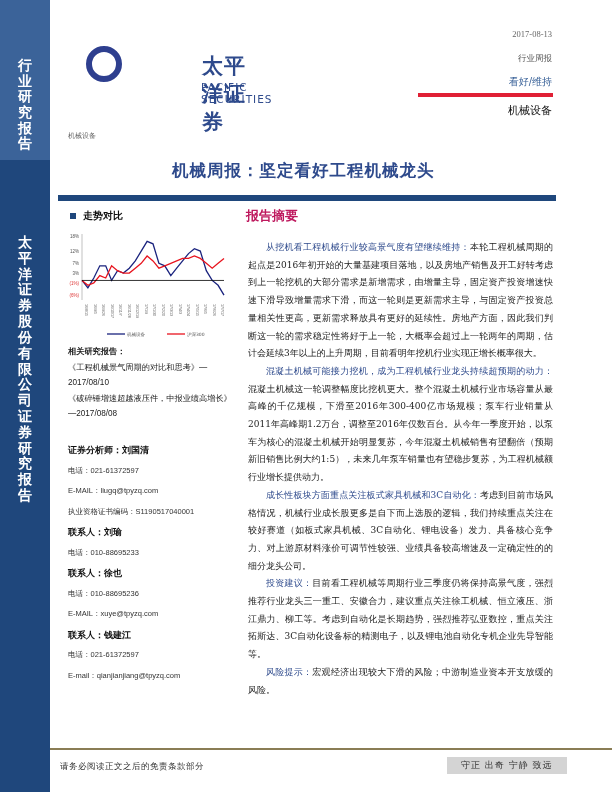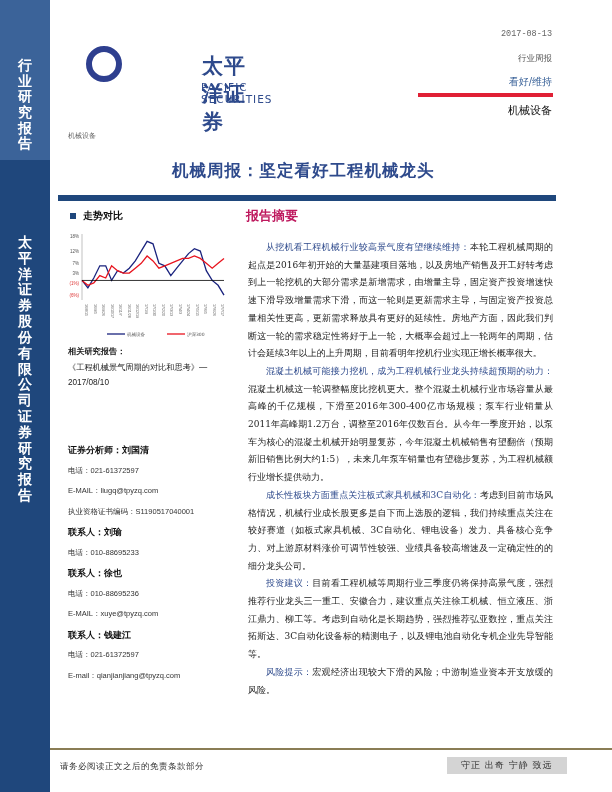--- a/index.html
+++ b/index.html
@@ -12,21 +12,21 @@
   .vtext span { display: block; }
   .vt1 { top: 58px; font-size: 14px; }
   .vt2 { top: 235px; font-size: 14px; line-height: 1.13; }
 
   .logo { position: absolute; left: 64px; top: 12px; width: 200px; height: 90px; }
   .logo-cn { position: absolute; left: 138px; top: 40px; font-family: "DejaVu Sans", sans-serif; font-weight: bold; font-size: 21px; color: #2e4a8c; letter-spacing: 1px; }
   .logo-en { position: absolute; left: 137px; top: 69px; font-family: "DejaVu Sans", sans-serif; font-size: 10.5px; color: #2e4a8c; letter-spacing: 1px; }
 
   .breadcrumb { position: absolute; left: 68px; top: 131px; font-family: "DejaVu Sans", sans-serif; font-size: 7px; color: #666; }
 
-  .meta-date { position: absolute; right: 60px; top: 29px; font-family: Liberation Mono, monospace; font-size: 8.5px; color: #666; margin-left: 12px; }
+  .meta-date { position: absolute; right: 60px; top: 29px; font-family: Liberation Serif, serif; font-size: 8.5px; color: #666; margin-left: 12px; }
   .meta-type { position: absolute; right: 60px; top: 53px; font-family: "DejaVu Sans", sans-serif; font-size: 8.5px; color: #555; }
   .meta-rating { position: absolute; right: 60px; top: 75px; font-family: "DejaVu Sans", sans-serif; font-size: 10px; color: #3b6399; }
   .red-rule { position: absolute; left: 418px; top: 93px; width: 135px; height: 4px; background: #e02035; }
   .meta-sector { position: absolute; right: 60px; top: 103px; font-family: "DejaVu Sans", sans-serif; font-size: 11px; color: #111; }
 
   .main-title { position: absolute; left: 172px; top: 160px; font-size: 16.5px; font-weight: bold; color: #2e4a8c; letter-spacing: 1px; }
   .title-bar { position: absolute; left: 58px; top: 195px; width: 498px; height: 6px; background: #1f477c; }
 
   .trend-head { position: absolute; left: 70px; top: 209px; font-size: 10px; font-weight: bold; color: #111; display: flex; align-items: center; gap: 7px; }
   .sq { width: 6px; height: 6px; background: #1f477c; display: inline-block; }
@@ -139,20 +139,21 @@
     <line x1="20" y1="50.44444444444444" x2="162" y2="50.44444444444444" stroke="#000" stroke-width="0.8"></line>
     <line x1="45" y1="104" x2="63" y2="104" stroke="#1a237e" stroke-width="1.3"></line>
     <text x="65" y="105.5" font-size="4.5" fill="#555" font-family="DejaVu Sans, sans-serif">机械设备</text>
     <line x1="105" y1="104" x2="123" y2="104" stroke="#e8141e" stroke-width="1.3"></line>
     <text x="125" y="105.5" font-size="4.5" fill="#555" font-family="DejaVu Sans, sans-serif">沪深300</text>
   </svg>
 
 <div class="related">
   <div class="hd">相关研究报告：</div>
   <div><span>《工程机械景气周期的对比和思考》</span><span style="font-family:'Liberation Sans',sans-serif">—2017/08/10</span></div>
+  <div><span>《破碎锤增速超越液压件，中报业绩高增长》</span><span style="font-family:'Liberation Sans',sans-serif">—2017/08/08</span></div>
 </div>
 
 <div class="contacts">
   <div class="row nm">证券分析师：刘国清</div>
   <div class="row">电话：021-61372597</div>
   <div class="row">E-MAIL：liugq@tpyzq.com</div>
   <div class="row">执业资格证书编码：S1190517040001</div>
   <div class="row nm">联系人：刘瑜</div>
   <div class="row">电话：010-88695233</div>
   <div class="row nm">联系人：徐也</div>

